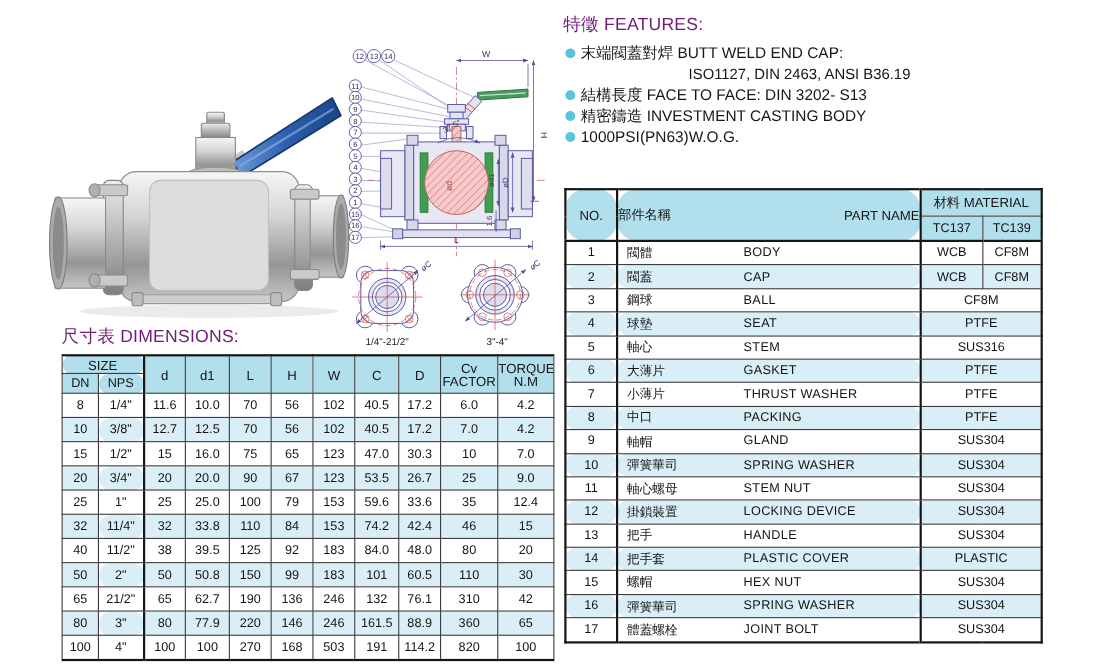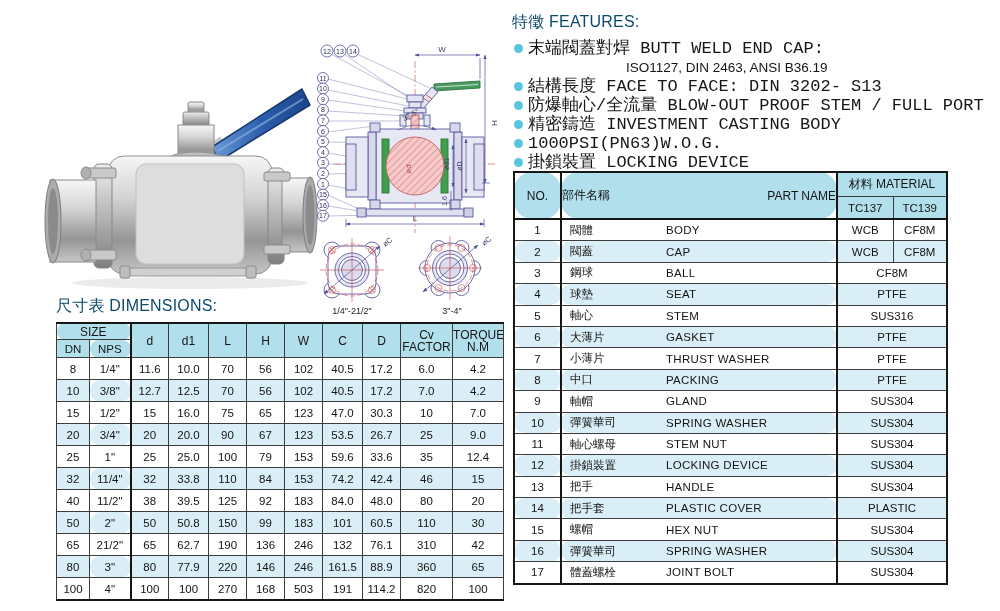--- a/index.html
+++ b/index.html
@@ -1,26 +1,26 @@
 <!DOCTYPE html>
 <html><head>
 <meta charset="utf-8">
 <style>
   html,body{margin:0;padding:0;background:#fff;}
   .page{position:relative;width:1000px;height:611px;background:#fff;overflow:hidden;
         font-family:"Liberation Sans","DejaVu Sans",sans-serif;color:#161616;}
   .abs{position:absolute;}
 
   
-  .sec-title{font-size:16px;color:#0c4a6e;letter-spacing:.2px;white-space:nowrap;}
+  .sec-title{font-size:16px;color:#701a75;letter-spacing:.2px;white-space:nowrap;}
 
   
   .features{left:512px;top:12px;width:482px;}
   .feat-list{margin-top:6px;}
-  .fline{display:flex;align-items:flex-start;line-height:19px;font-size:17px;white-space:nowrap;font-family:Liberation Mono, monospace;}
+  .fline{display:flex;align-items:flex-start;line-height:19px;font-size:14px;white-space:nowrap;}
   .dot{flex:0 0 9px;width:9px;height:9px;border-radius:50%;background:#58c4de;margin:5px 5px 0 2px;}
   .feat-sub{line-height:19px;font-size:13.5px;margin-left:114px;white-space:nowrap;}
 
   
   table{border-collapse:collapse;table-layout:fixed;}
   th,td{border:1px solid #3c3c3c;font-weight:normal;text-align:center;vertical-align:middle;
         padding:0;font-size:11.5px;color:#141414;overflow:hidden;white-space:nowrap;}
   .hd th{background:#b2dfec;}
   tr.alt td{background:#d9eef6;}
   .thickR{border-right:2px solid #161616 !important;border-radius:18px;}
@@ -35,21 +35,21 @@
   .twoline div{line-height:12px;font-size:12px;}
 
   
   .materials{left:513px;top:166px;width:433px;}
   .mat-table{width:433px;margin-top:5px;border:2px solid #161616;}
   .mat-table .rA th{height:23px;font-size:12px;}
   .mat-table .rB th{height:21px;}
   .mat-table td{height:20.4px;}
   td.part{text-align:left;}
   .part-in{display:flex;align-items:center;padding-left:8px;}
-  .part-in .zh{width:96px;text-align:left;font-size:11.5px;}
+  .part-in .zh{width:106px;text-align:left;font-size:11.5px;}
   .part-in .en{text-align:right;font-size:11.5px;letter-spacing:.3px;}
   .hdr-part{display:flex;justify-content:space-between;gap:22px;align-items:center;}
 
   
   .photo{left:40px;top:52px;width:280px;height:240px;}
   .drawing{left:312px;top:33px;width:205px;height:285px;}
   svg text{font-family:"Liberation Sans","DejaVu Sans",sans-serif;}
 </style>
 </head>
 <body>
@@ -351,33 +351,25 @@
           <span class="dot"></span>
           <span>末端閥蓋對焊  BUTT WELD END CAP:</span>
         </div>
       <div class="feat-sub">ISO1127, DIN 2463, ANSI B36.19</div>
       <div class="fline">
           <span class="dot"></span>
           <span>結構長度  FACE TO FACE: DIN 3202- S13</span>
         </div>
       <div class="fline">
           <span class="dot"></span>
-          <span>防爆軸心/全流量  BLOW-OUT PROOF STEM / FULL PORT</span>
-        </div>
-      <div class="fline">
-          <span class="dot"></span>
           <span>精密鑄造  INVESTMENT CASTING BODY</span>
         </div>
       <div class="fline">
           <span class="dot"></span>
           <span>1000PSI(PN63)W.O.G.</span>
-        </div>
-      <div class="fline">
-          <span class="dot"></span>
-          <span>掛鎖裝置  LOCKING DEVICE</span>
         </div>
     </div>
   </div>
 
   <div class="abs materials">
     <table class="mat-table">
       <colgroup>
           <col style="width:47px">
           <col style="width:276px">
           <col style="width:56px">

